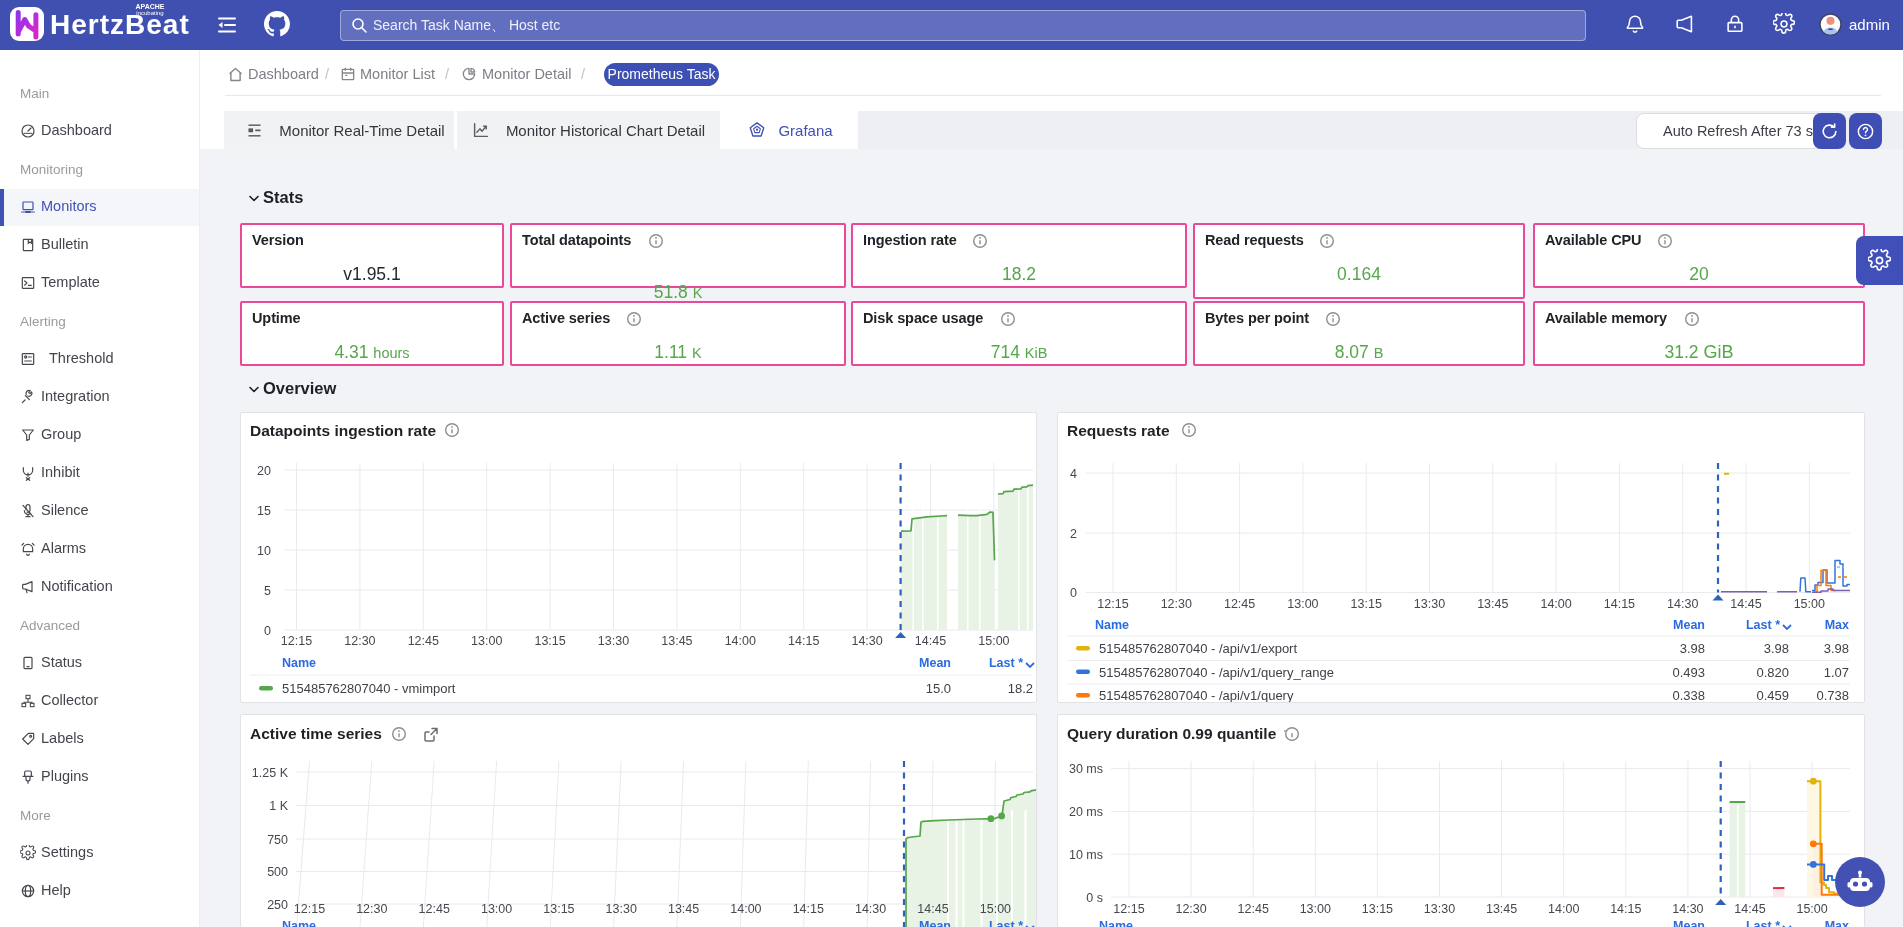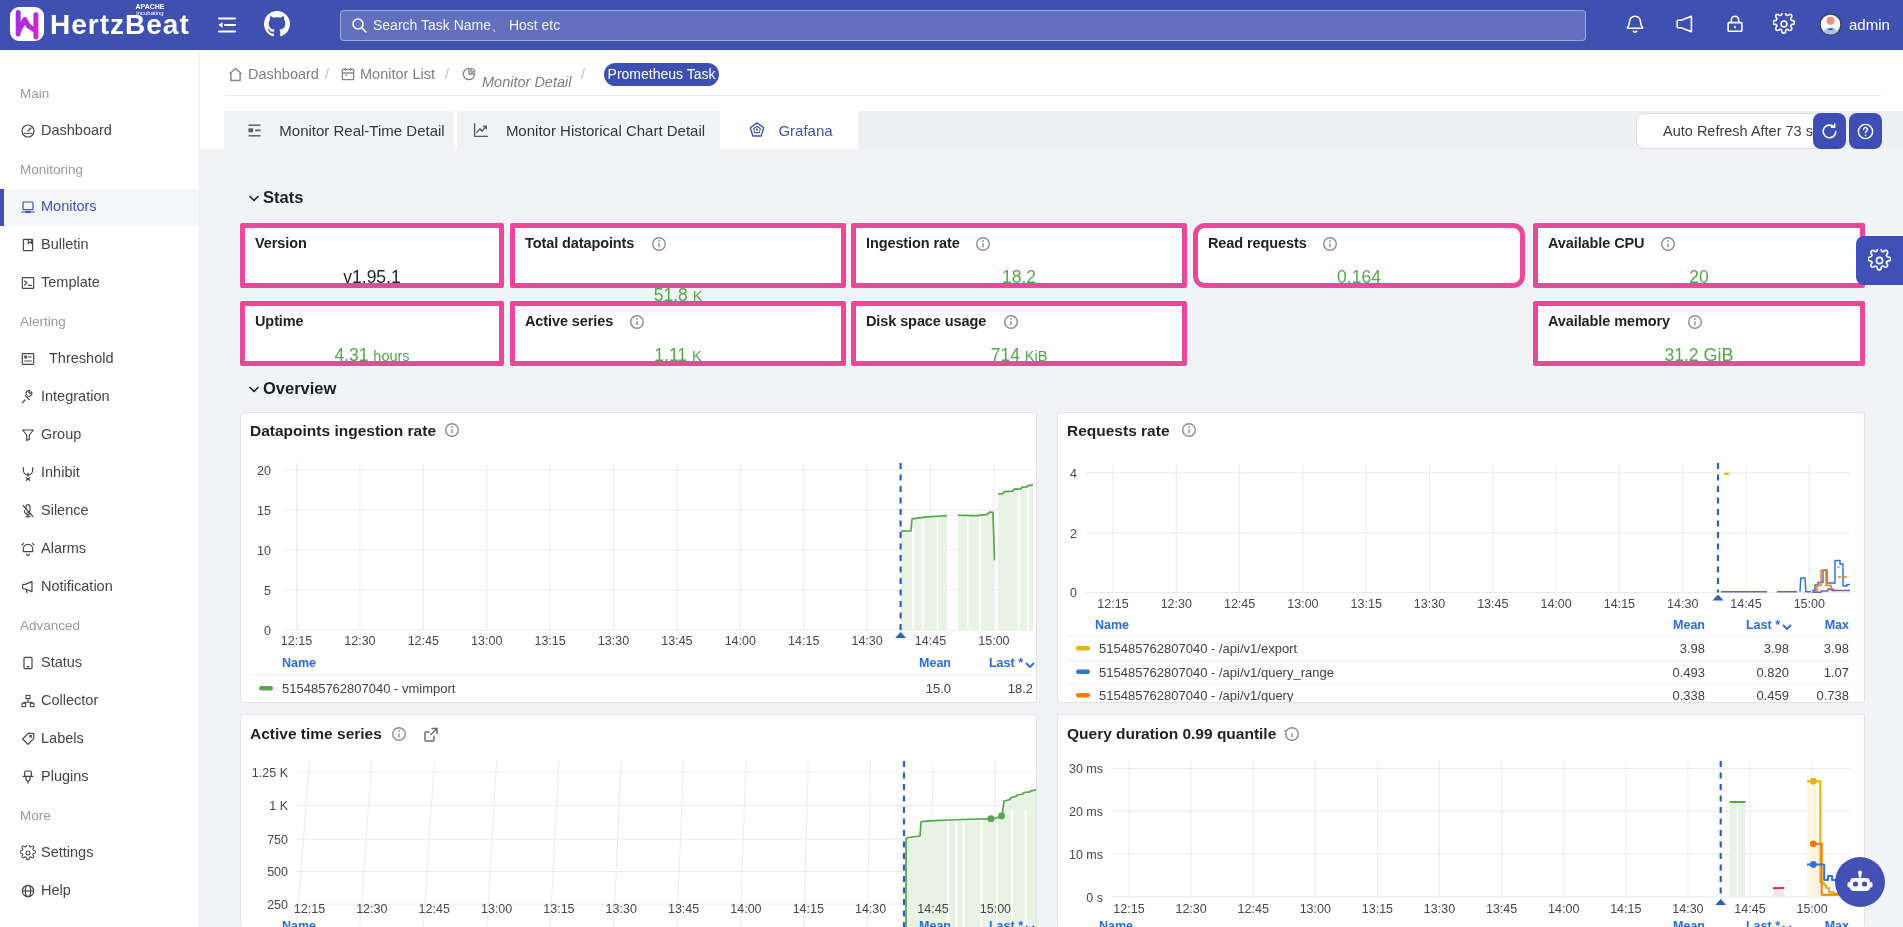--- a/index.html
+++ b/index.html
@@ -11,21 +11,21 @@
 .slabel{position:absolute;left:20px;font-size:13.5px;color:#9a9a9f;}
 .sitem{position:absolute;left:41px;font-size:14.5px;color:#42454c;white-space:nowrap;}
 .sicon{position:absolute;left:20px;width:16px;height:16px;}
 #crumbbar{position:absolute;left:200px;top:50px;width:1703px;height:61px;background:#fff;}
 #crumbdiv{position:absolute;left:225px;top:95px;width:1656px;height:1px;background:#e7e8ea;}
 .crumbtxt{color:#7d7f85;font-size:14.5px;}
 #tabrow{position:absolute;left:200px;top:111px;width:1703px;height:38px;background:#fff;}
 .tab{position:absolute;top:0;height:38px;background:#f1f2f4;display:flex;align-items:center;justify-content:center;font-size:15px;color:#33363c;}
 #grafana-bg{position:absolute;left:200px;top:149px;width:1703px;height:778px;background:#f2f3f6;}
 .panel{position:absolute;background:#fff;border:1px solid #e2e3e7;border-radius:2px;}
-.pcard{position:absolute;background:#fff;border:5px solid #ec4899;border-radius:2px;}
+.pcard{position:absolute;background:#fff;border:2px solid #ec4899;border-radius:2px;}
 .ptitle{position:absolute;left:10px;top:7px;font-size:14.5px;font-weight:bold;color:#202328;letter-spacing:-0.1px;}
 .pvalue{position:absolute;left:0;width:100%;text-align:center;font-size:17.5px;color:#56a64b;font-weight:500;}
 .shead{position:absolute;font-size:16.5px;font-weight:bold;color:#1c1f24;}
 </style>
 </head>
 <body>
 <div id="root">
 <div id="grafana-bg"></div>
 <svg width="0" height="0" style="position:absolute;">
       <defs>
@@ -58,21 +58,21 @@
       </svg>
 <div class="pvalue" style="top:57px;">51.8 <span style="font-size:14.5px;">K</span></div>
 </div>
 <div class="pcard" style="left:851px;top:223px;width:336px;height:65px;">
 <div class="ptitle">Ingestion rate</div>
 <svg class="abs" style="left:120px;top:9px;" width="14" height="14">
         <use href="#ginfo"></use>
       </svg>
 <div class="pvalue" style="top:39px;">18.2</div>
 </div>
-<div class="pcard" style="left:1193px;top:223px;width:332px;height:65px;border-radius:12px;">
+<div class="pcard" style="left:1193px;top:223px;width:332px;height:76px;">
 <div class="ptitle">Read requests</div>
 <svg class="abs" style="left:125px;top:9px;" width="14" height="14">
         <use href="#ginfo"></use>
       </svg>
 <div class="pvalue" style="top:39px;">0.164</div>
 </div>
 <div class="pcard" style="left:1533px;top:223px;width:332px;height:65px;">
 <div class="ptitle">Available CPU</div>
 <svg class="abs" style="left:123px;top:9px;" width="14" height="14">
         <use href="#ginfo"></use>
@@ -89,20 +89,27 @@
         <use href="#ginfo"></use>
       </svg>
 <div class="pvalue" style="top:39px;">1.11 <span style="font-size:14.5px;">K</span></div>
 </div>
 <div class="pcard" style="left:851px;top:301px;width:336px;height:65px;">
 <div class="ptitle">Disk space usage</div>
 <svg class="abs" style="left:148px;top:9px;" width="14" height="14">
         <use href="#ginfo"></use>
       </svg>
 <div class="pvalue" style="top:39px;">714 <span style="font-size:14.5px;">KiB</span></div>
+</div>
+<div class="pcard" style="left:1193px;top:301px;width:332px;height:65px;">
+<div class="ptitle">Bytes per point</div>
+<svg class="abs" style="left:131px;top:9px;" width="14" height="14">
+        <use href="#ginfo"></use>
+      </svg>
+<div class="pvalue" style="top:39px;">8.07 <span style="font-size:14.5px;">B</span></div>
 </div>
 <div class="pcard" style="left:1533px;top:301px;width:332px;height:65px;">
 <div class="ptitle">Available memory</div>
 <svg class="abs" style="left:150px;top:9px;" width="14" height="14">
         <use href="#ginfo"></use>
       </svg>
 <div class="pvalue" style="top:39px;">31.2 <span style="font-size:18px;">GiB</span></div>
 </div>
 <div class="panel" style="left:240px;top:412px;width:797px;height:291px;overflow:hidden;">
 <svg width="795" height="289" viewBox="0 0 795 289" style="position:absolute;left:0;top:0;" font-family="Liberation Sans, sans-serif">
@@ -391,21 +398,21 @@
   <svg class="abs" style="left:140px;top:16px;" width="16" height="16" viewBox="0 0 24 24" fill="none" stroke="#85878d" stroke-width="2" stroke-linejoin="round">
         <rect x="3.5" y="5" width="17" height="15.5" rx="1"></rect>
         <path d="M8 2.5 V7 M16 2.5 V7 M3.5 10.5 h17 M8 14 h3"></path>
       </svg>
   <div class="abs crumbtxt" style="left:160px;top:16px;">Monitor List</div>
   <div class="abs crumbtxt" style="left:245px;top:16px;color:#c0c1c5;">/</div>
   <svg class="abs" style="left:261px;top:16px;" width="16" height="16" viewBox="0 0 24 24" fill="none" stroke="#85878d" stroke-width="2" stroke-linejoin="round">
         <path d="M12 3.5 a8.5 8.5 0 1 0 8.5 8.5 L12 12 Z"></path>
         <path d="M15 3.5 a6 6 0 0 1 5.5 5.5 L15 9 Z"></path>
       </svg>
-  <div class="abs crumbtxt" style="left:282px;top:24px;font-style:italic;">Monitor Detail</div>
+  <div class="abs crumbtxt" style="left:282px;top:16px;">Monitor Detail</div>
   <div class="abs crumbtxt" style="left:381px;top:16px;color:#c0c1c5;">/</div>
   <div class="abs" style="left:404px;top:13px;width:115px;height:23px;background:#3e4fb3;border-radius:12px;color:#fff;font-size:14px;text-align:center;line-height:23px;">Prometheus Task</div>
 </div>
 <div id="crumbdiv"></div>
 <div id="tabrow">
   <div class="abs" style="left:658px;top:0;width:1045px;height:38px;background:#edeff2;"></div>
   <div class="tab" style="left:24px;width:230px;padding-left:13px;">
     <svg width="17" height="17" viewBox="0 0 24 24" fill="none" stroke="#55585e" style="margin-right:16px;">
           <path d="M3.5 4.5 h17" stroke-width="2"></path>
           <rect x="3.5" y="9" width="6.5" height="5.5" fill="#55585e" stroke="none"></rect>

